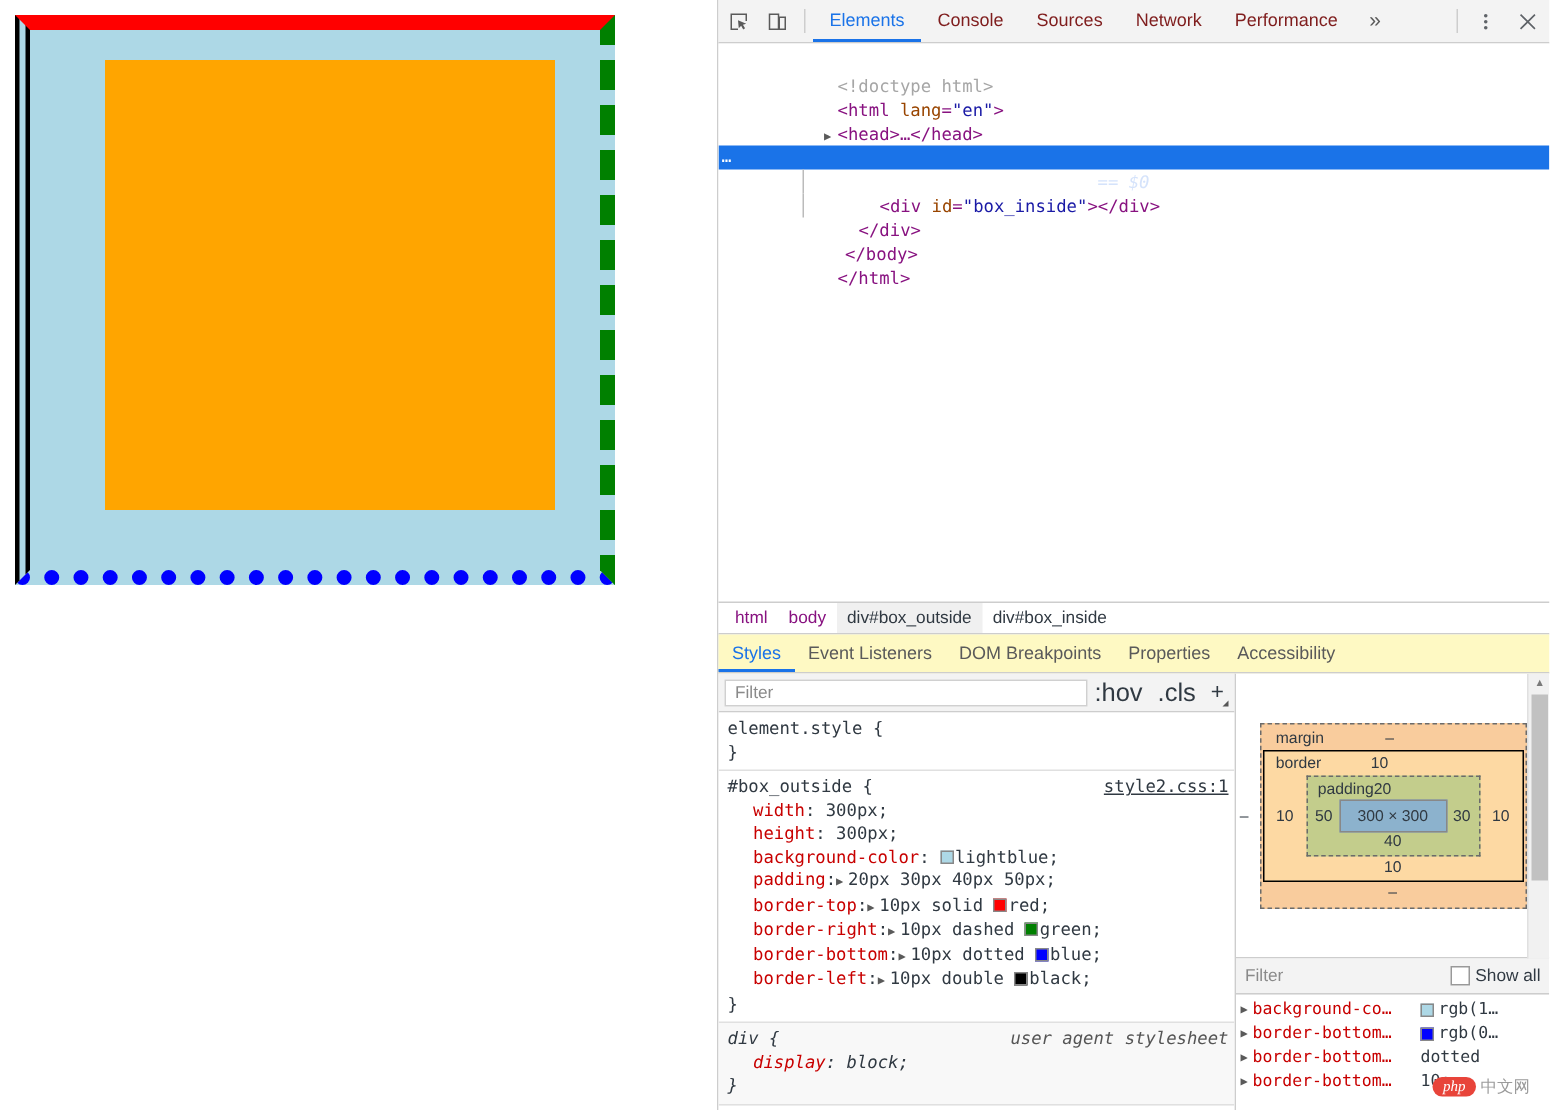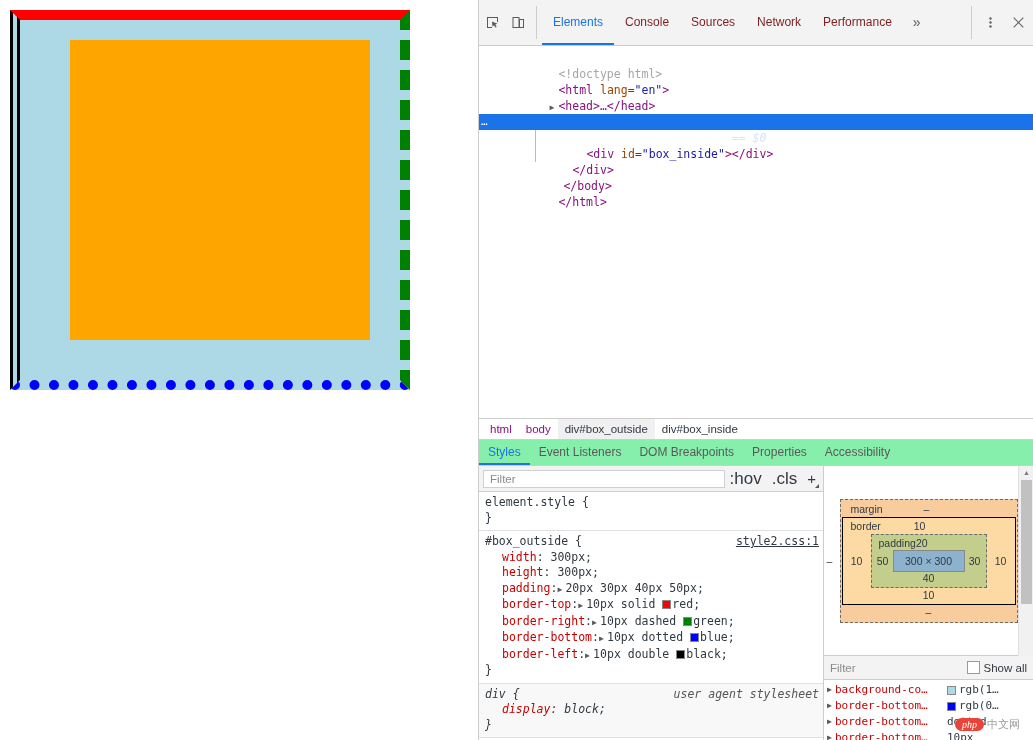--- a/index.html
+++ b/index.html
@@ -56,21 +56,21 @@
     border-left: 1px solid #cdcdcd;
     box-sizing: border-box;
     font-size: 12px;
     color: #303942;
     display: flex;
     flex-direction: column;
   }
 
   
   .dt-toolbar {
-    height: 46px;
+    height: 29px;
     min-height: 29px;
     display: flex;
     align-items: stretch;
     background: #f3f3f3;
     border-bottom: 1px solid #cdcdcd;
     box-sizing: border-box;
   }
   .tb-icon {
     width: 26px;
     display: flex;
@@ -216,21 +216,21 @@
   }
   .crumb.plain { color: #303942; }
   .crumb.sel { background: #f0f0f0; color: #303942; }
 
   
   .side-tabs {
     height: 26px;
     min-height: 26px;
     display: flex;
     align-items: stretch;
-    background: #86efac;
+    background: #fef9c3;
     border-bottom: 1px solid #cdcdcd;
     box-sizing: border-box;
   }
   .side-tab {
     padding: 0 9px;
     display: flex;
     align-items: center;
     font-size: 12px;
     color: #5a5a5a;
     cursor: pointer;
@@ -688,20 +688,21 @@
           </div>
 
           <div class="rule">
             <div class="selname">#box_outside {</div>
             <div class="origin">style2.css:1</div>
 
             <div class="decl"><span class="prop">width</span><span class="val">: </span><span class="val">300px;</span></div>
 
             <div class="decl"><span class="prop">height</span><span class="val">: </span><span class="val">300px;</span></div>
 
+            <div class="decl"><span class="prop">background-color</span><span class="val">: </span><span class="sw" style="background:#add8e6"></span><span class="val">lightblue;</span></div>
 
             <div class="decl"><span class="prop">padding</span><span class="val">:</span><span class="arrow">▶</span><span class="val">20px 30px 40px 50px;</span></div>
 
             <div class="decl"><span class="prop">border-top</span><span class="val">:</span><span class="arrow">▶</span><span class="val">10px solid </span><span class="sw" style="background:#ff0000"></span><span class="val">red;</span></div>
 
             <div class="decl"><span class="prop">border-right</span><span class="val">:</span><span class="arrow">▶</span><span class="val">10px dashed </span><span class="sw" style="background:#008000"></span><span class="val">green;</span></div>
 
             <div class="decl"><span class="prop">border-bottom</span><span class="val">:</span><span class="arrow">▶</span><span class="val">10px dotted </span><span class="sw" style="background:#0000ff"></span><span class="val">blue;</span></div>
 
             <div class="decl"><span class="prop">border-left</span><span class="val">:</span><span class="arrow">▶</span><span class="val">10px double </span><span class="sw" style="background:#000000"></span><span class="val">black;</span></div>

